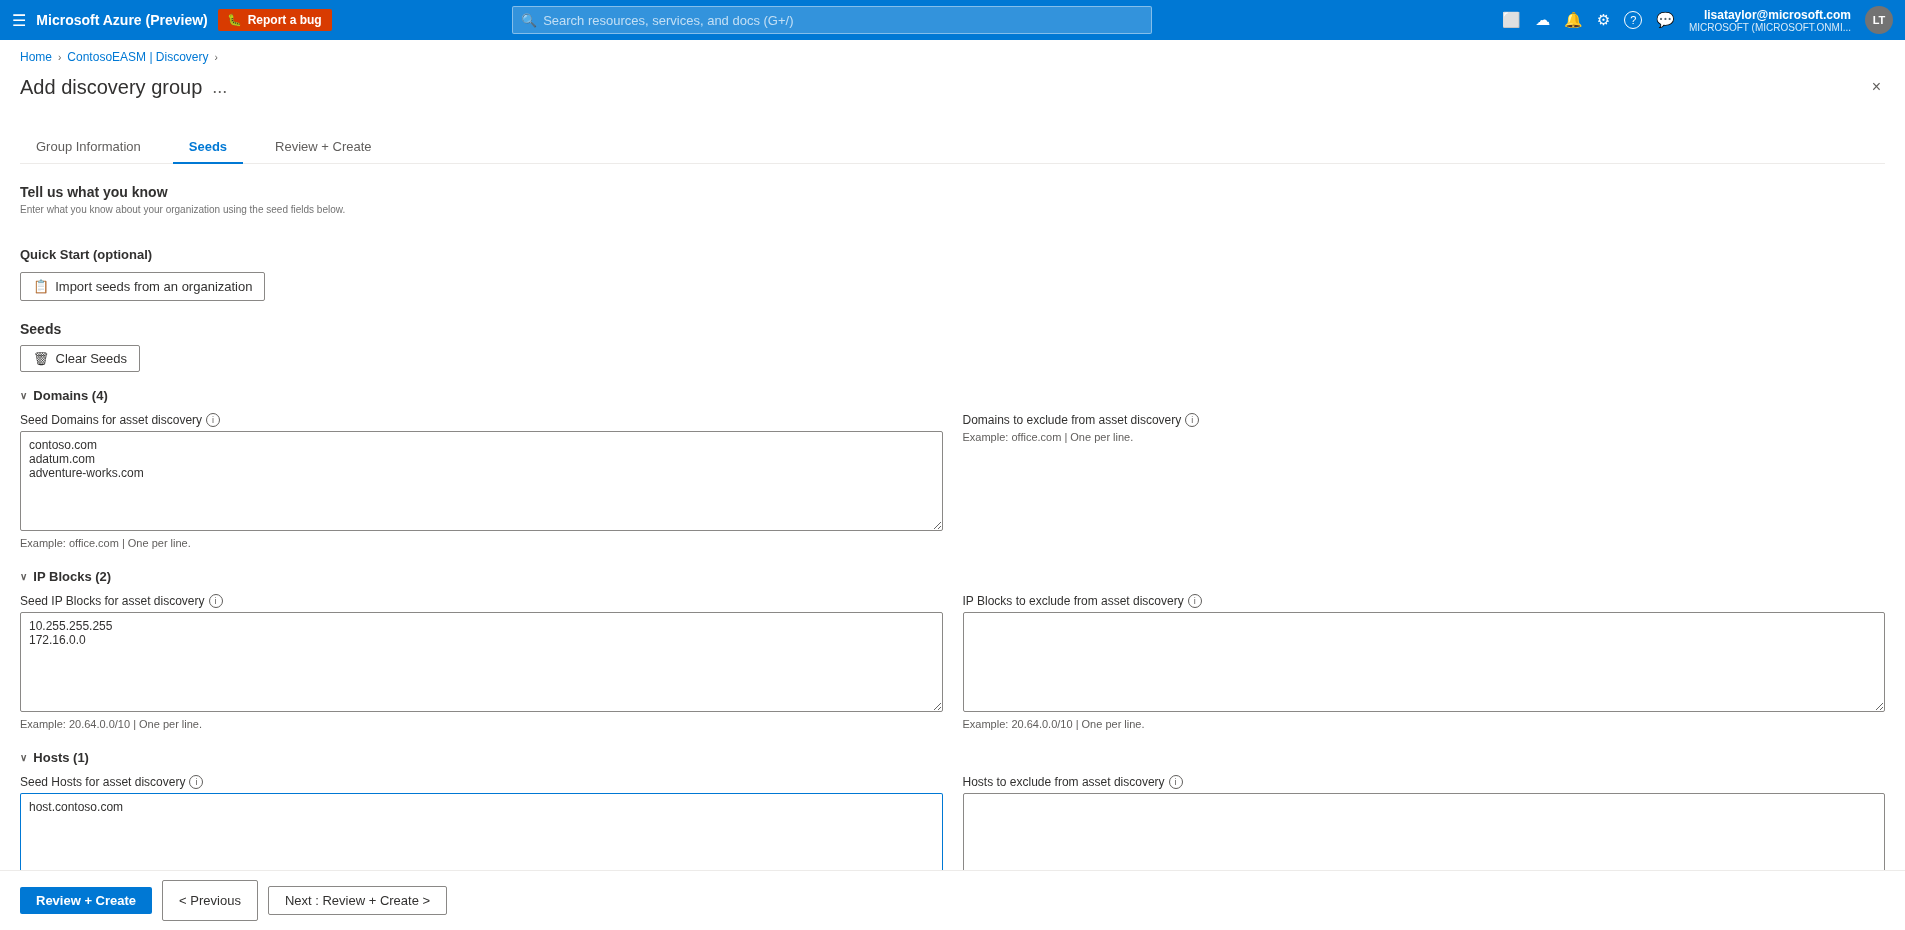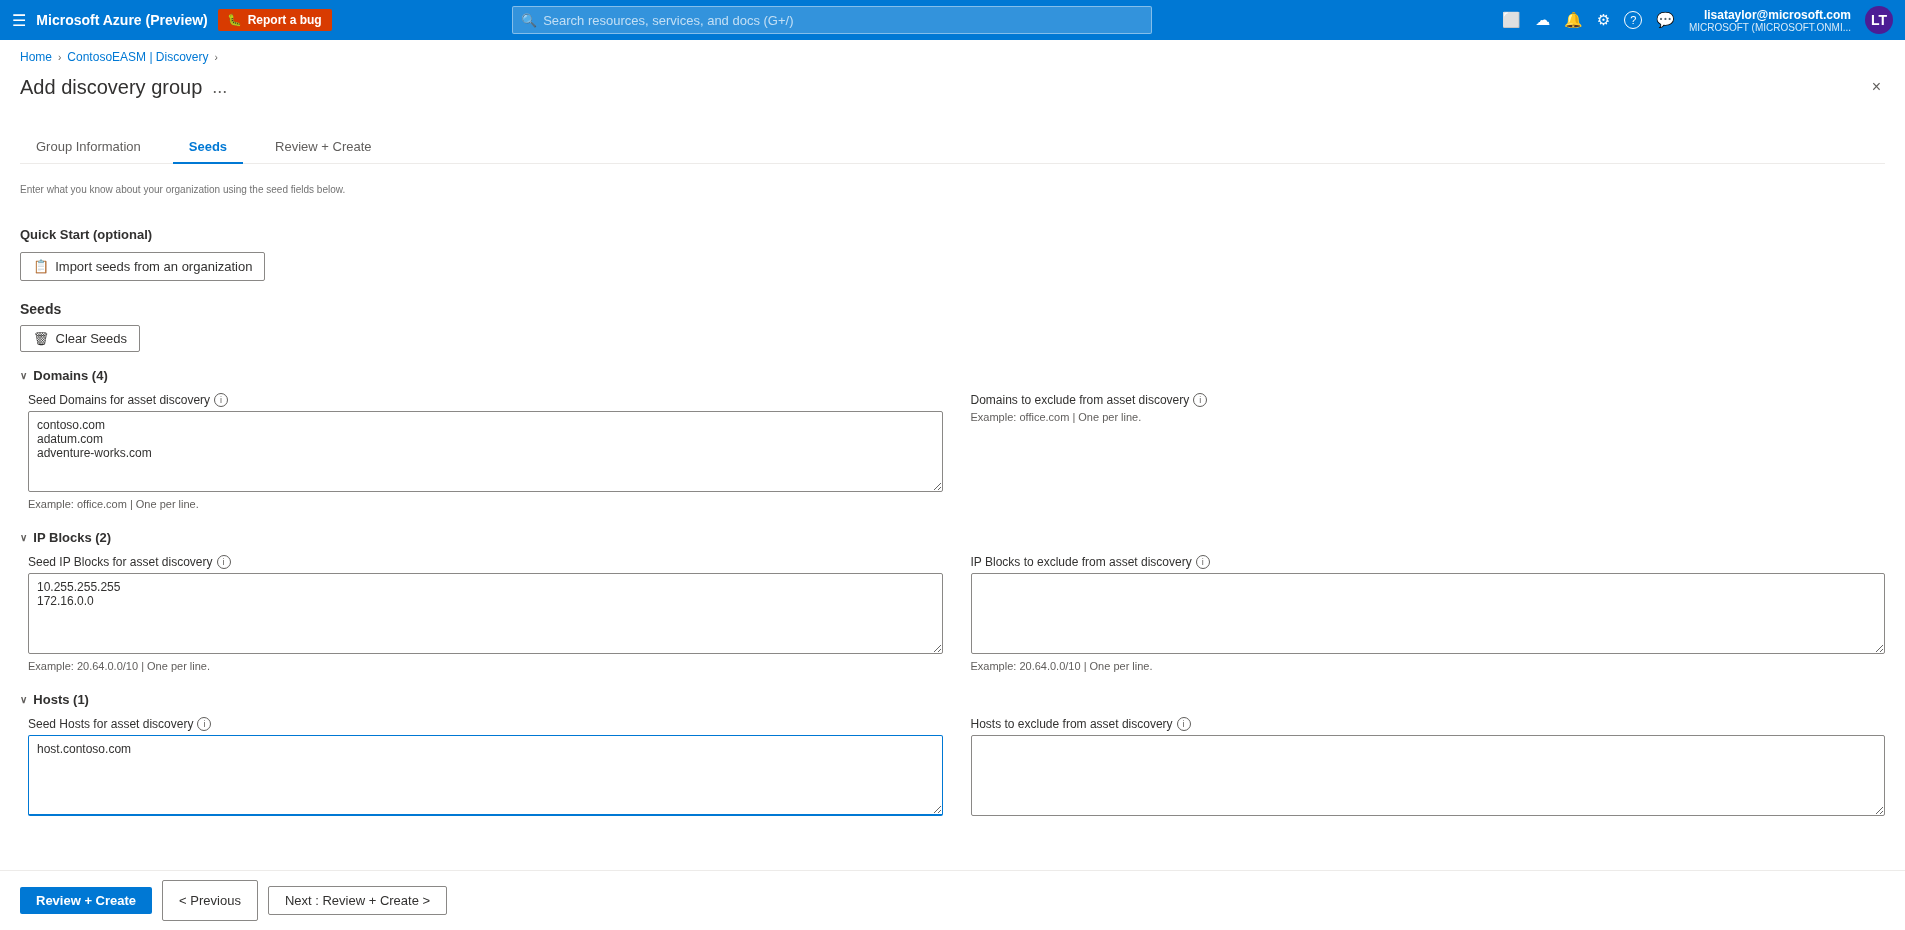--- a/index.html
+++ b/index.html
@@ -26,22 +26,22 @@
     }
     .topbar-search input {
       background: transparent; border: none; outline: none; color: #fff; font-size: 13px; width: 100%;
     }
     .topbar-search input::placeholder { color: rgba(255,255,255,0.7); }
     .topbar-icons { display: flex; align-items: center; gap: 14px; margin-left: auto; }
     .topbar-icon { color: #fff; font-size: 15px; cursor: pointer; }
     .topbar-user { display: flex; flex-direction: column; align-items: flex-end; font-size: 11px; cursor: pointer; }
     .topbar-user-name { font-weight: 600; font-size: 12px; }
     .topbar-avatar {
-      width: 28px; height: 28px; border-radius: 50%; background: #4c1d95;
-      display: flex; align-items: center; justify-content: center; color: #fff; font-size: 14px; font-weight: 600;
+      width: 28px; height: 28px; border-radius: 50%; background: #737373;
+      display: flex; align-items: center; justify-content: center; color: #fff; font-size: 11px; font-weight: 600;
     }
 
     
     .main-content {
       margin-top: 40px;
       padding: 10px 20px 80px 20px;
     }
 
     
     .breadcrumb {
@@ -93,32 +93,32 @@
     
     .collapse-section { margin-bottom: 20px; }
     .collapse-header {
       display: flex; align-items: center; gap: 6px; cursor: pointer;
       font-size: 13px; font-weight: 600; color: #323130; margin-bottom: 10px;
     }
     .collapse-chevron { font-size: 10px; color: #605e5c; }
 
     
     .fields-row { display: flex; gap: 20px; margin-bottom: 4px; }
-    .field-col { flex: 1; min-width: 0; margin-left: 8px; }
+    .field-col { flex: 1; min-width: 0; }
     .field-label {
       font-size: 12px; color: #323130; margin-bottom: 4px;
       display: flex; align-items: center; gap: 4px;
     }
     .info-icon {
       width: 14px; height: 14px; border-radius: 50%; border: 1px solid #605e5c;
       display: inline-flex; align-items: center; justify-content: center;
       font-size: 9px; color: #605e5c; cursor: help; flex-shrink: 0;
     }
     .field-textarea {
-      width: 100%; height: 81px; border: 1px solid #8a8886; border-radius: 2px;
+      width: 100%; height: 100px; border: 1px solid #8a8886; border-radius: 2px;
       padding: 6px 8px; font-size: 12px; font-family: 'Segoe UI', sans-serif;
       resize: vertical; color: #323130; outline: none;
     }
     .field-textarea.active-input { border-color: #0078d4; border-bottom: 2px solid #0078d4; }
     .field-example { font-size: 11px; color: #605e5c; margin-top: 3px; }
 
     
     .bottom-bar {
       position: fixed; bottom: 0; left: 0; right: 0;
       background: #fff; border-top: 1px solid #edebe9;
@@ -183,20 +183,21 @@
     <span class="page-title-ellipsis">...</span>
     <button class="close-btn">×</button>
   </div>
 
   <div class="tabs">
     <div class="tab">Group Information</div>
     <div class="tab active">Seeds</div>
     <div class="tab">Review + Create</div>
   </div>
 
+  <div class="section-heading">Tell us what you know</div>
   <div class="section-subtitle">Enter what you know about your organization using the seed fields below.</div>
 
   <div class="quick-start-label">Quick Start (optional)</div>
   <button class="import-btn">
     <span>📋</span>
     <span>Import seeds from an organization</span>
   </button>
 
   <div class="seeds-label">Seeds</div>
   <button class="clear-seeds-btn">

